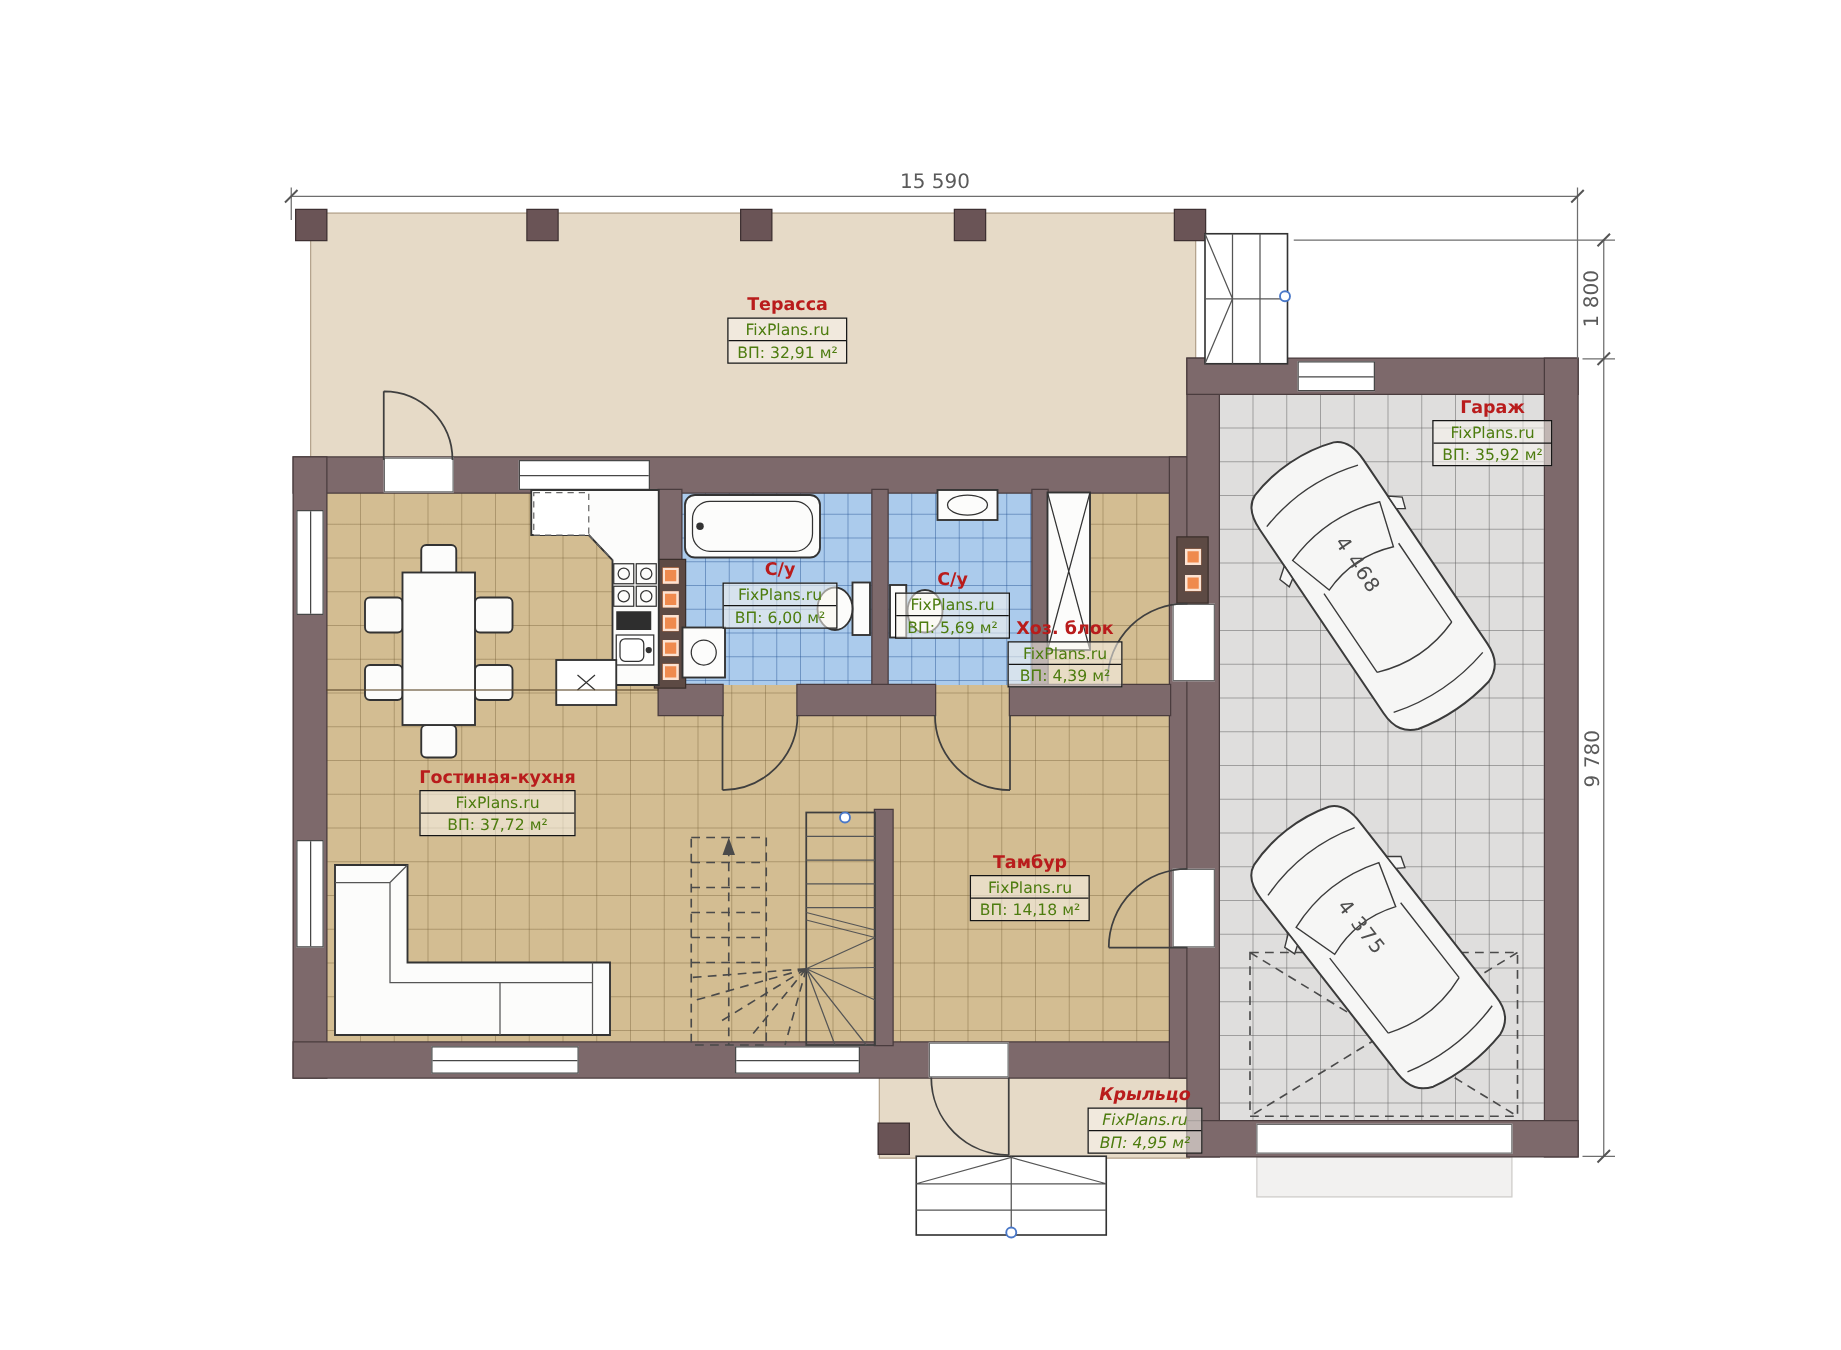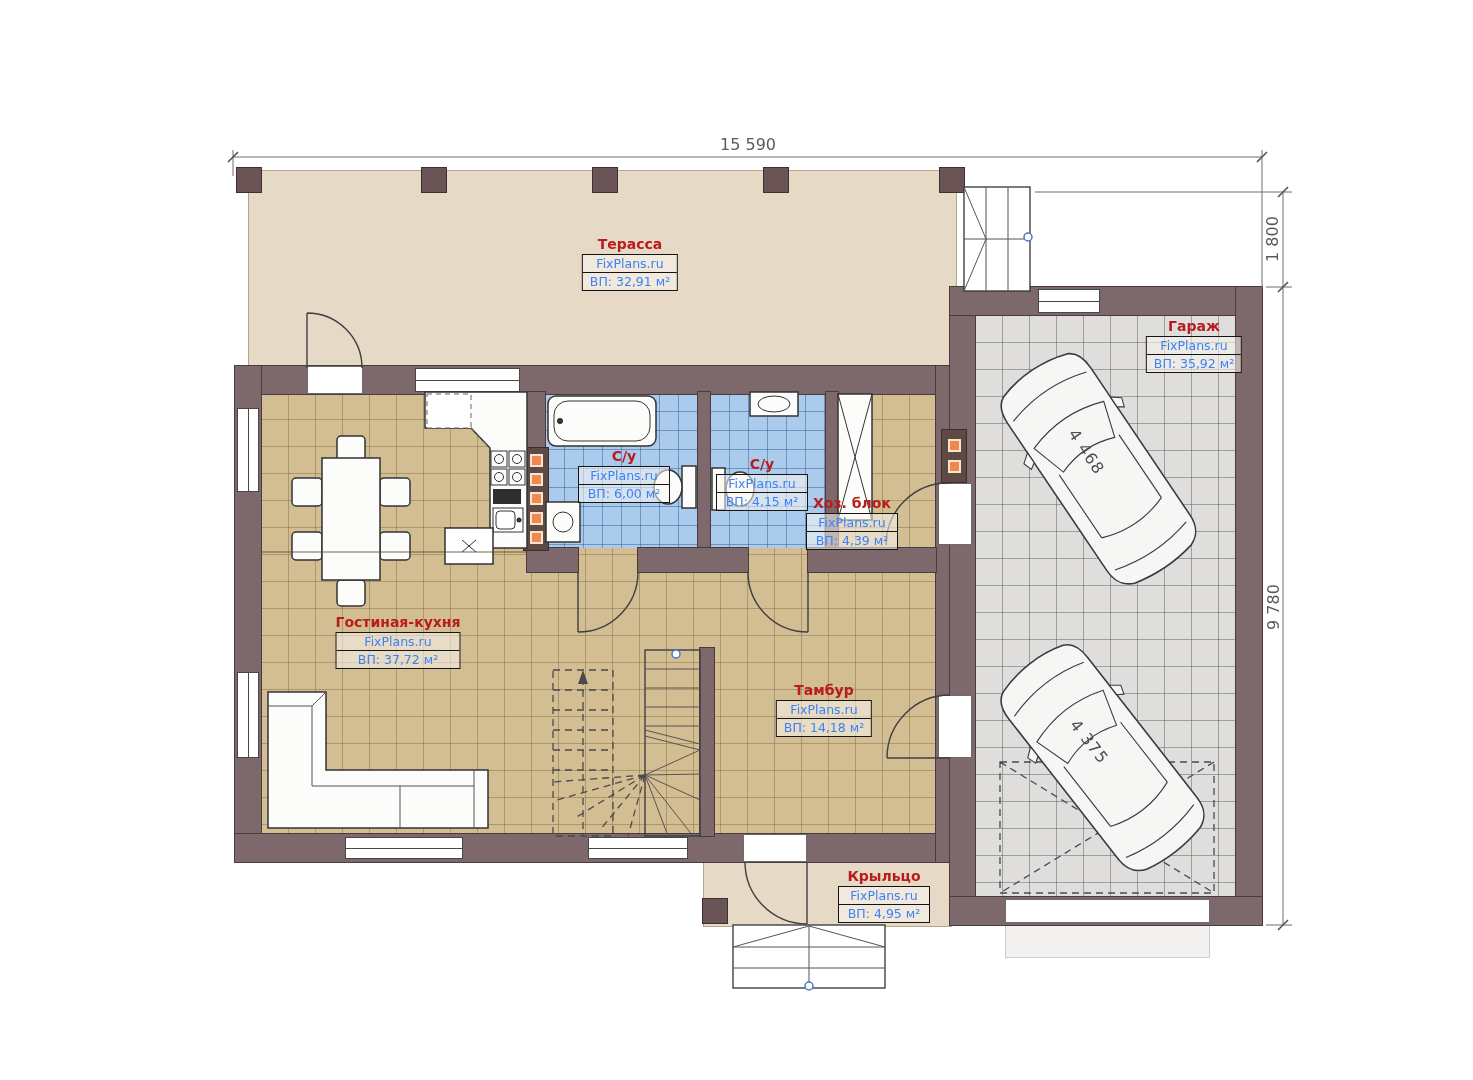--- a/index.html
+++ b/index.html
@@ -30,21 +30,21 @@
   .win-v::after{content:"";position:absolute;top:0;bottom:0;left:50%;width:1px;background:#474747;}
   
   .vent{background:#5d4a44;box-shadow:0 0 0 1px #3a2e2a;display:flex;flex-direction:column;
         align-items:center;justify-content:space-evenly;}
   .vent i{display:block;width:13px;height:13px;background:var(--vent,#ef8a4e);
           box-shadow:inset 0 0 0 2px rgba(255,255,255,.75);}
   
   .room-label{position:absolute;transform:translateX(-50%);text-align:center;z-index:30;}
   .room-name{font-weight:bold;font-size:14px;color:#b91c1c;margin-bottom:2px;white-space:nowrap;}
   .room-box{border:1.6px solid #141414;background:rgba(250,246,238,.55);font-size:12.5px;
-            color:#3b82f6;min-width:90px;}
+            color:#4d7c0f;min-width:90px;}
   .room-brand{border-bottom:1.6px solid #141414;padding:1px 7px;white-space:nowrap;}
   .room-area{padding:1px 7px;white-space:nowrap;}
   
   .overlay{position:absolute;left:0;top:0;z-index:20;pointer-events:none;}
   .ln{stroke:#3f3f3f;stroke-width:1.4;fill:none;}
   .thin{stroke:#555;stroke-width:1;fill:none;}
   .dash{stroke:#4a4a4a;stroke-width:1.3;fill:none;stroke-dasharray:7 5;}
   .furn{fill:#fcfcfb;stroke:#333;stroke-width:1.5;}
   .dim-line{stroke:var(--dim,#6e6e6e);stroke-width:1;fill:none;}
   .dim-tick{stroke:#555;stroke-width:1.6;}
@@ -283,21 +283,21 @@
     <div class="room-box">
       <div class="room-brand">FixPlans.ru</div>
       <div class="room-area">ВП: 6,00 м²</div>
     </div>
   </div>
 
   <div class="room-label" style="left:762px;top:456px;">
     <div class="room-name">С/у</div>
     <div class="room-box">
       <div class="room-brand">FixPlans.ru</div>
-      <div class="room-area">ВП: 4,15 м²</div>
+      <div class="room-area">ВП: 5,69 м²</div>
     </div>
   </div>
 
   <div class="room-label" style="left:852px;top:455px;margin-top:40px;">
     <div class="room-name">Хоз. блок</div>
     <div class="room-box">
       <div class="room-brand">FixPlans.ru</div>
       <div class="room-area">ВП: 4,39 м²</div>
     </div>
   </div>
@@ -311,21 +311,21 @@
   </div>
 
   <div class="room-label" style="left:824px;top:682px;">
     <div class="room-name">Тамбур</div>
     <div class="room-box">
       <div class="room-brand">FixPlans.ru</div>
       <div class="room-area">ВП: 14,18 м²</div>
     </div>
   </div>
 
-  <div class="room-label" style="left:884px;top:868px;">
+  <div class="room-label" style="left:916px;top:868px;font-style:italic;">
     <div class="room-name">Крыльцо</div>
     <div class="room-box">
       <div class="room-brand">FixPlans.ru</div>
       <div class="room-area">ВП: 4,95 м²</div>
     </div>
   </div>
 
 </div>
 
 </body></html>

